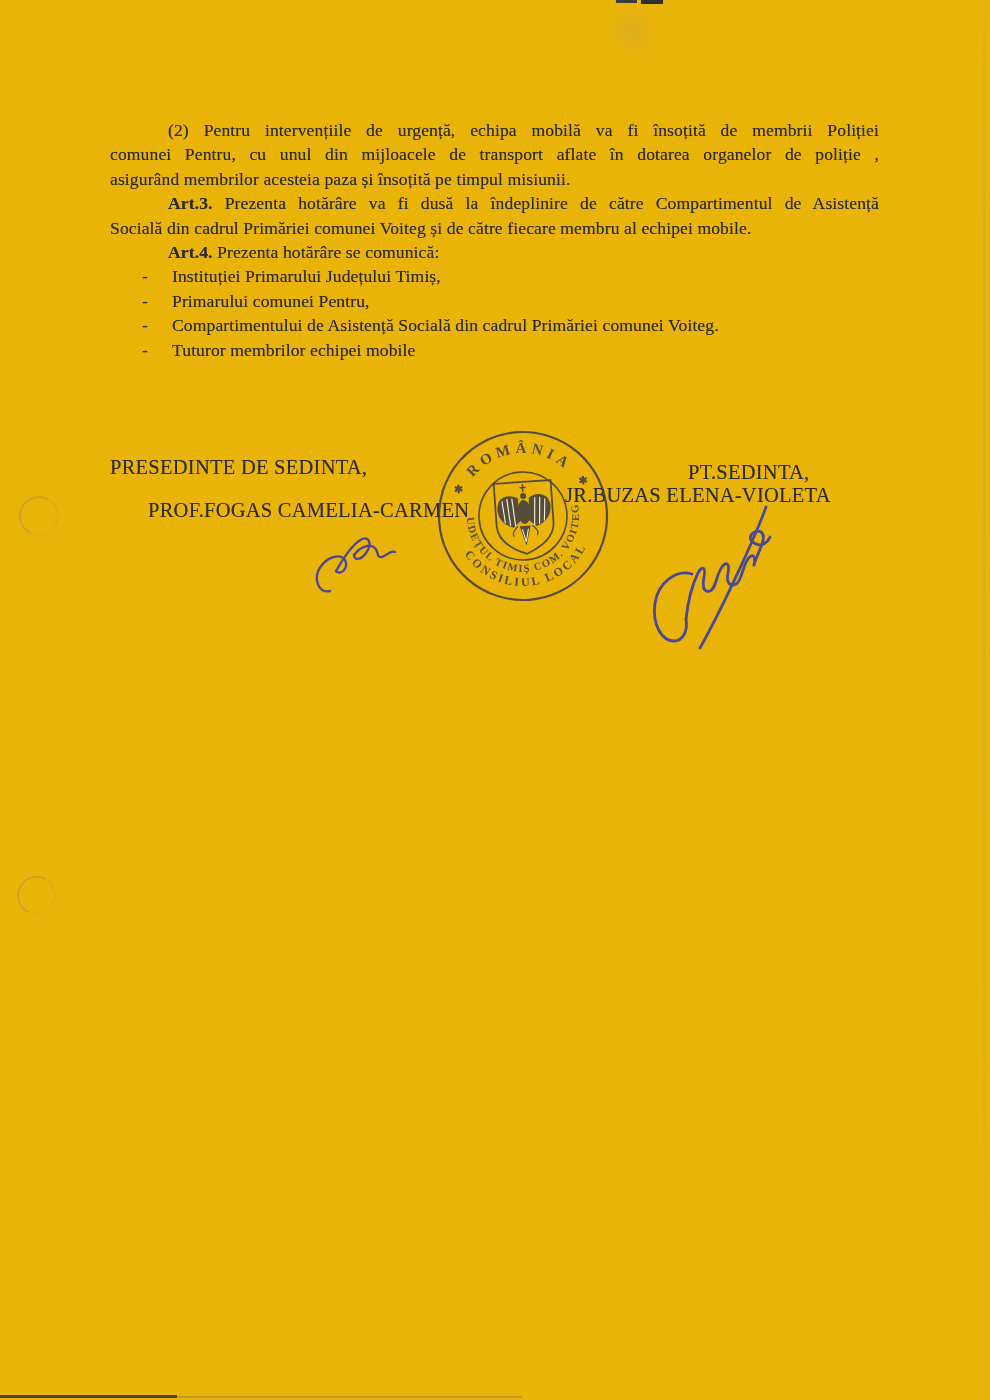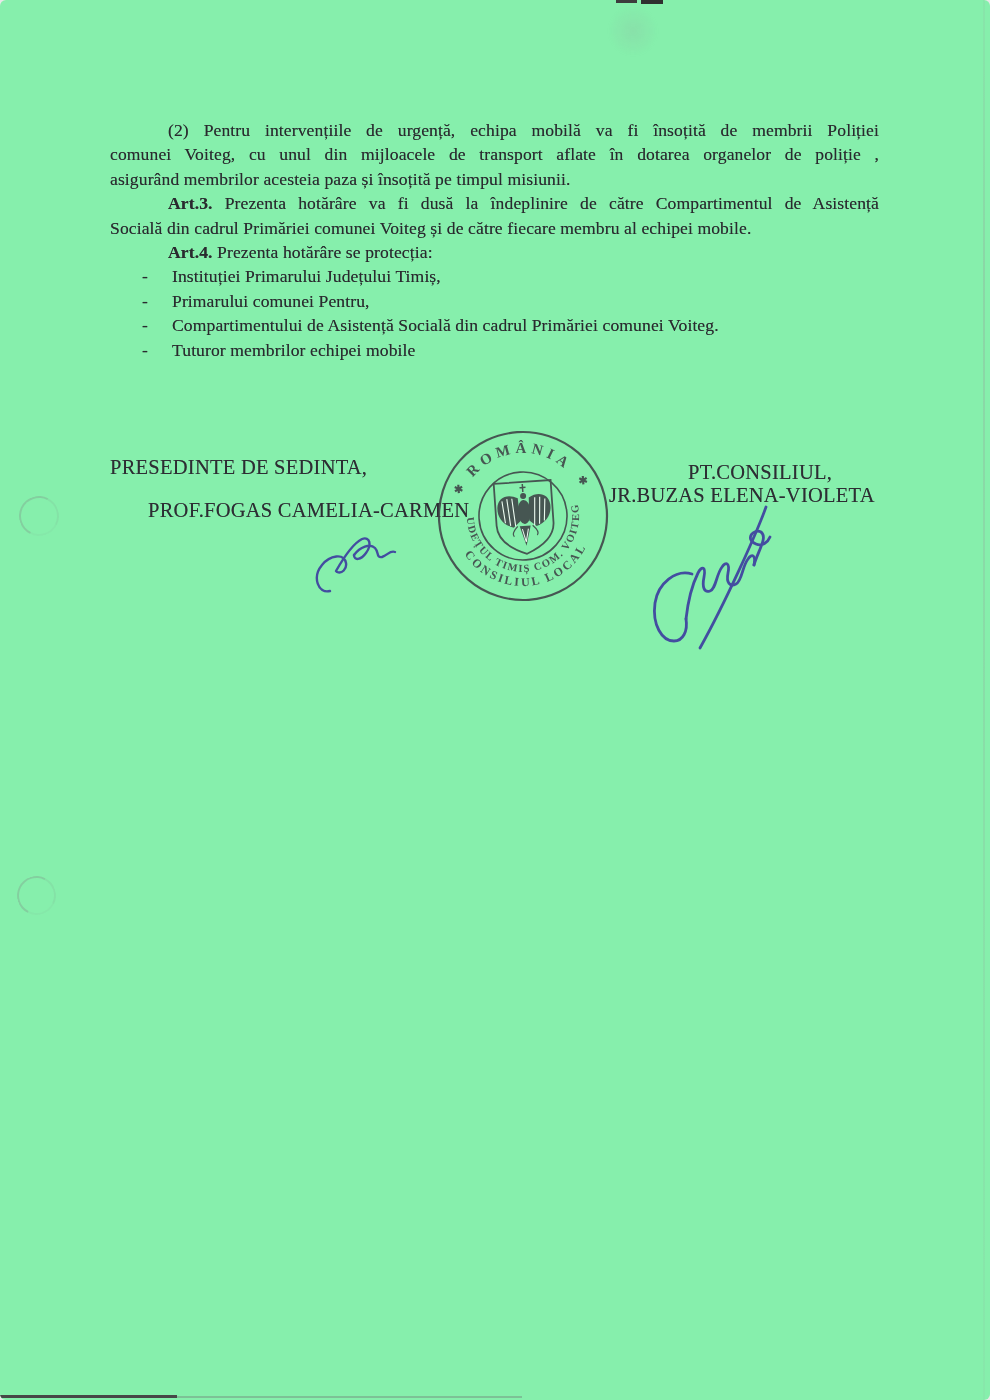--- a/index.html
+++ b/index.html
@@ -1,22 +1,21 @@
 <!DOCTYPE html>
 <html><head>
 <meta charset="utf-8">
 <style>
   html,body{margin:0;padding:0;background:#e8e8e8;}
   .page{
     position:relative;
     width:990px;height:1400px;
-    background:#86efac;
+    background:#eab308;
     overflow:hidden;
     font-family:"Liberation Serif", serif;
-    border-radius:6px;
   }
   
   .body-text{
     position:absolute;left:110px;top:118px;width:769px;
     font-size:17.6px;line-height:24.4px;
     color:#2a2a2f;
     text-shadow:0 0 .5px rgba(35,35,40,.5);
     letter-spacing:.1px;
   }
   .ln{height:24.4px;overflow:hidden;}
@@ -69,35 +68,35 @@
 
   <div class="top-dash dash1"></div>
   <div class="top-dash dash2"></div>
   <div class="top-smudge"></div>
 
   <div class="punch punch1"></div>
   <div class="punch punch2"></div>
 
   <div class="body-text">
     <div class="ln jfull ind"><span>(2) Pentru intervențiile de urgență, echipa mobilă va fi însoțită de membrii Poliției</span></div>
-    <div class="ln jfull"><span>comunei Voiteg, cu unul din mijloacele de transport aflate în dotarea organelor de poliție ,</span></div>
+    <div class="ln jfull"><span>comunei Pentru, cu unul din mijloacele de transport aflate în dotarea organelor de poliție ,</span></div>
     <div class="ln"><span>asigurând membrilor acesteia paza și însoțită pe timpul misiunii.</span></div>
     <div class="ln jfull ind"><b>Art.3.</b><span> Prezenta hotărâre va fi dusă la îndeplinire de către Compartimentul de Asistență</span></div>
     <div class="ln"><span>Socială din cadrul Primăriei comunei Voiteg și de către fiecare membru al echipei mobile.</span></div>
-    <div class="ln ind"><b>Art.4.</b><span> Prezenta hotărâre se protecția:</span></div>
+    <div class="ln ind"><b>Art.4.</b><span> Prezenta hotărâre se comunică:</span></div>
     <div class="ln li"><span class="dash">-</span><span>Instituției Primarului Județului Timiș,</span></div>
     <div class="ln li"><span class="dash">-</span><span>Primarului comunei Pentru,</span></div>
     <div class="ln li"><span class="dash">-</span><span>Compartimentului de Asistență Socială din cadrul Primăriei comunei Voiteg.</span></div>
     <div class="ln li"><span class="dash">-</span><span>Tuturor membrilor echipei mobile</span></div>
   </div>
 
   <div class="siglabel" style="left:110px;top:456px;">PRESEDINTE DE SEDINTA,</div>
   <div class="siglabel" style="left:148px;top:499px;">PROF.FOGAS CAMELIA-CARMEN</div>
-  <div class="siglabel" style="left:688px;top:461px;">PT.CONSILIUL,</div>
-  <div class="siglabel" style="left:609px;top:484px;">JR.BUZAS ELENA-VIOLETA</div>
+  <div class="siglabel" style="left:688px;top:461px;">PT.SEDINTA,</div>
+  <div class="siglabel" style="left:565px;top:484px;">JR.BUZAS ELENA-VIOLETA</div>
 
   <svg class="stamp" viewBox="0 0 172 172">
     <g transform="rotate(-4 86 86)" stroke="#3c3c43" fill="none">
       <circle cx="86" cy="86" r="84" stroke-width="2.2"></circle>
       <circle cx="86" cy="86" r="44" stroke-width="1.6"></circle>
 
       <defs>
         <path id="arcTop" d="M 34.4 49.9 A 63 63 0 0 1 137.6 49.9"></path>
         <path id="arcMid" d="M 30.2 81.1 A 56 56 0 1 0 141.8 81.1"></path>
         <path id="arcBot" d="M 25.4 121 A 70 70 0 0 0 146.6 121"></path>

